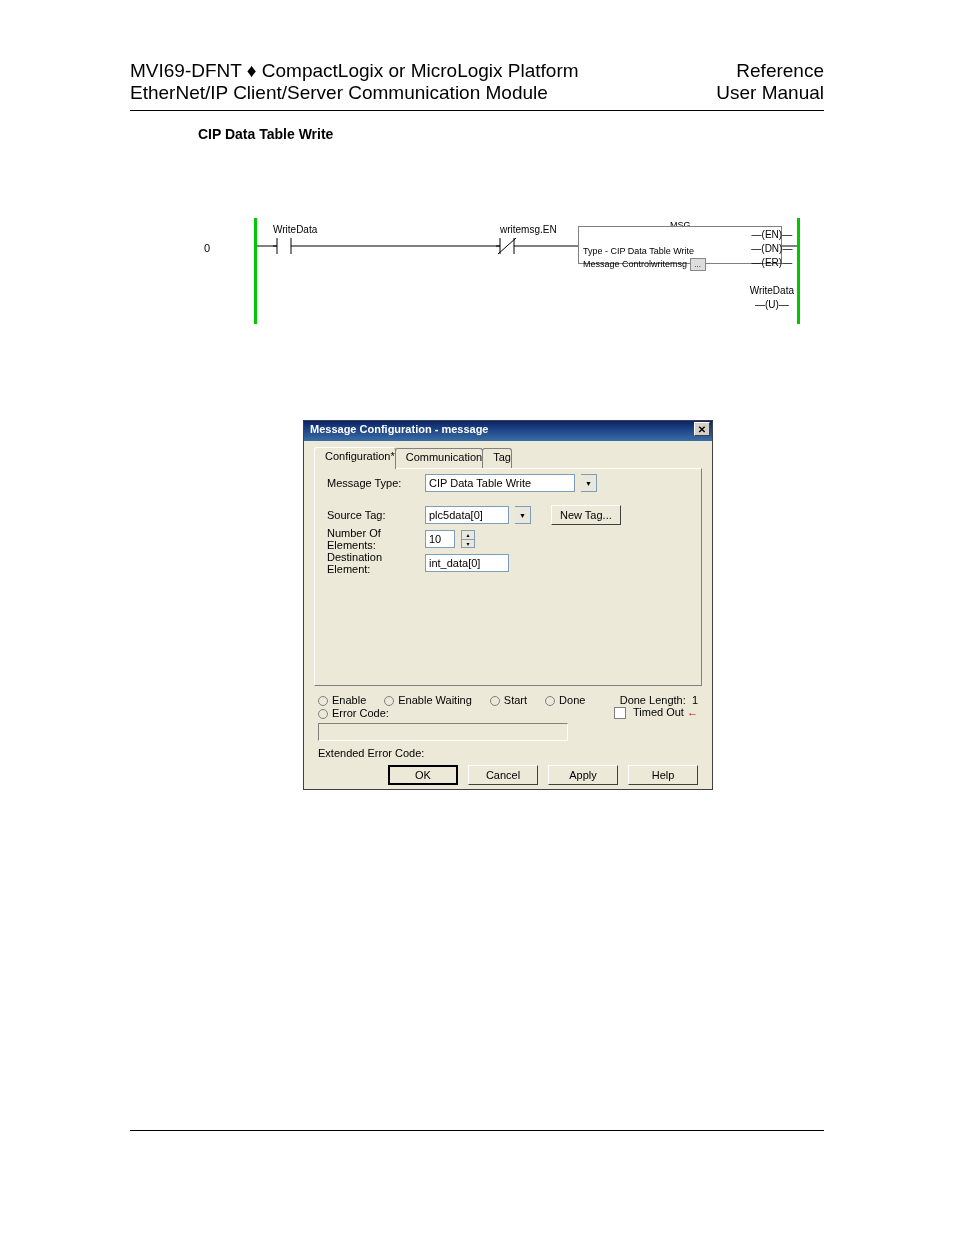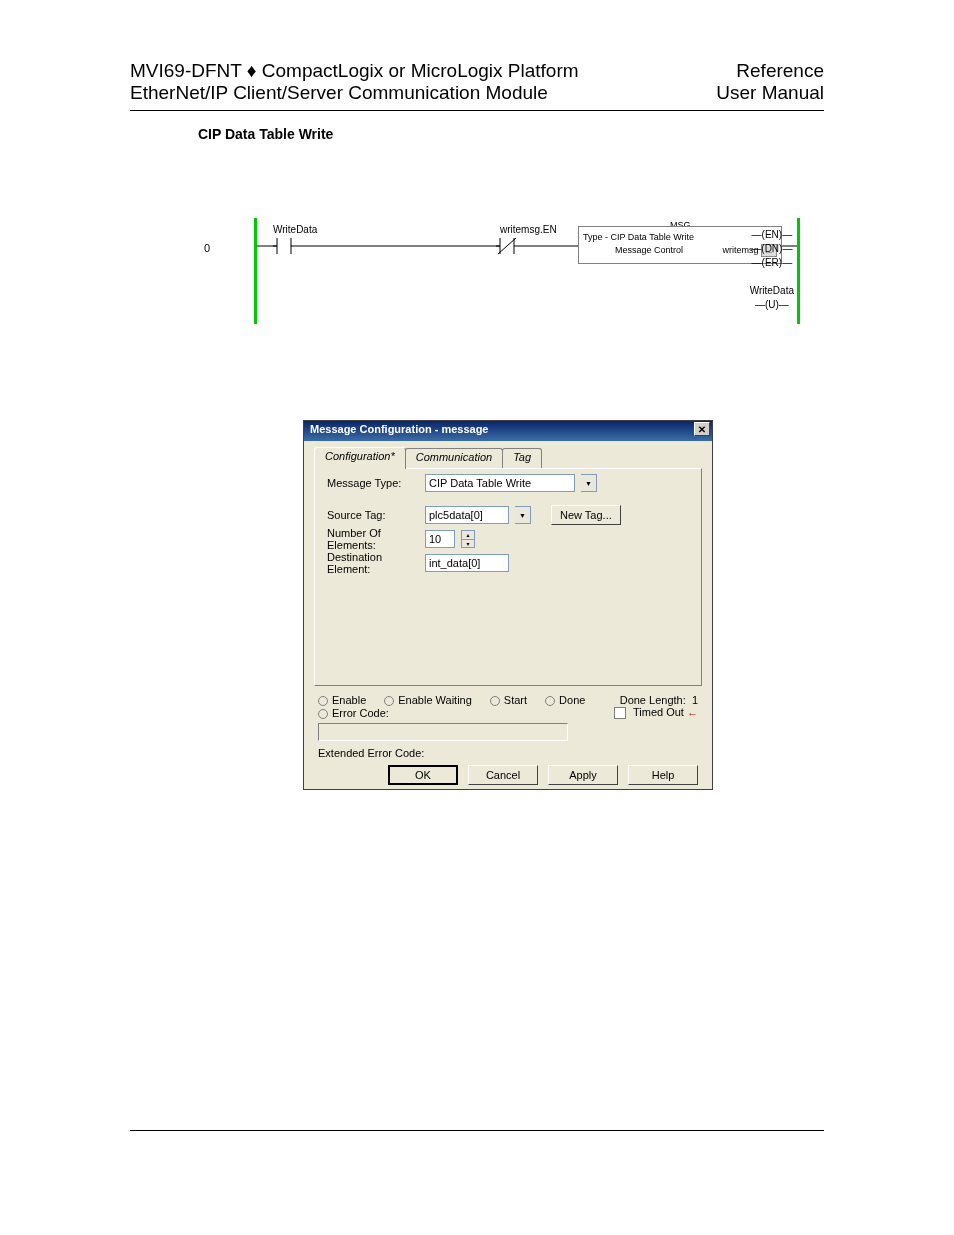--- a/index.html
+++ b/index.html
@@ -49,28 +49,28 @@
   .ladder .rail-left { left: 56px; }
   .ladder .rail-right { right: 0; }
   .ladder .rung-num {
     position: absolute; left: 6px; top: 24px; font-size: 11px;
   }
   .ladder svg { position: absolute; inset: 0; }
   .ladder .write-data-lbl { position: absolute; left: 75px; top: 6px; }
   .ladder .writemsg-en-lbl { position: absolute; left: 302px; top: 6px; }
   .ladder .msg-box {
     position: absolute; left: 380px; top: 8px; width: 204px; height: 38px;
-    border: 1px solid #808080; background: #fff; padding: 4px 4px;
+    border: 1px solid #808080; background: #fff; padding: 18px 4px;
     font-size: 9px; line-height: 1.4;
   }
   .ladder .msg-title {
     position: absolute; left: 470px; top: 2px; font-size: 9px; background:#fff;
     padding:0 2px;
   }
-  .ladder .msg-line2 { display:flex; justify-content:space-between; align-items:center;margin-left:32px;}
+  .ladder .msg-line2 { display:flex; align-items:center;}
   .ladder .ellipsis-btn {
     width: 16px; height: 13px; border:1px solid #888; background: #ddd;
     display:inline-flex; align-items:center; justify-content:center; font-size:8px;
   }
   .ladder .coils { position:absolute; right:6px; top:10px; font-size:10px; text-align:center; line-height:1.4;}
   .ladder .coils div { white-space:nowrap; }
   .ladder .wd-coil { margin-top: 14px; }
 
   
   .dialog {
@@ -103,30 +103,29 @@
   }
 
   .dialog .tabs-row {
     display: flex;
     align-items: flex-end;
     padding: 6px 10px 0 10px;
     gap: 0;
   }
   .dialog .tab {
     height: 20px;
-    padding: 2px 10px 0 10px;
+    padding: 2px 0 0 10px;
     border: 1px solid #808080;
     border-bottom: none;
     background: #ece9d8;
     font-size: 11px;
     position: relative;
     border-top-left-radius: 3px;
     border-top-right-radius: 3px;
     margin-right: -1px;
-    font-style: italic;
   }
   .dialog .tab.active {
     background: #ece9d8;
     border-top-color:#fff;
     border-left-color:#fff;
     z-index: 2;
     height: 22px;
     margin-bottom: -1px;
   }
 

